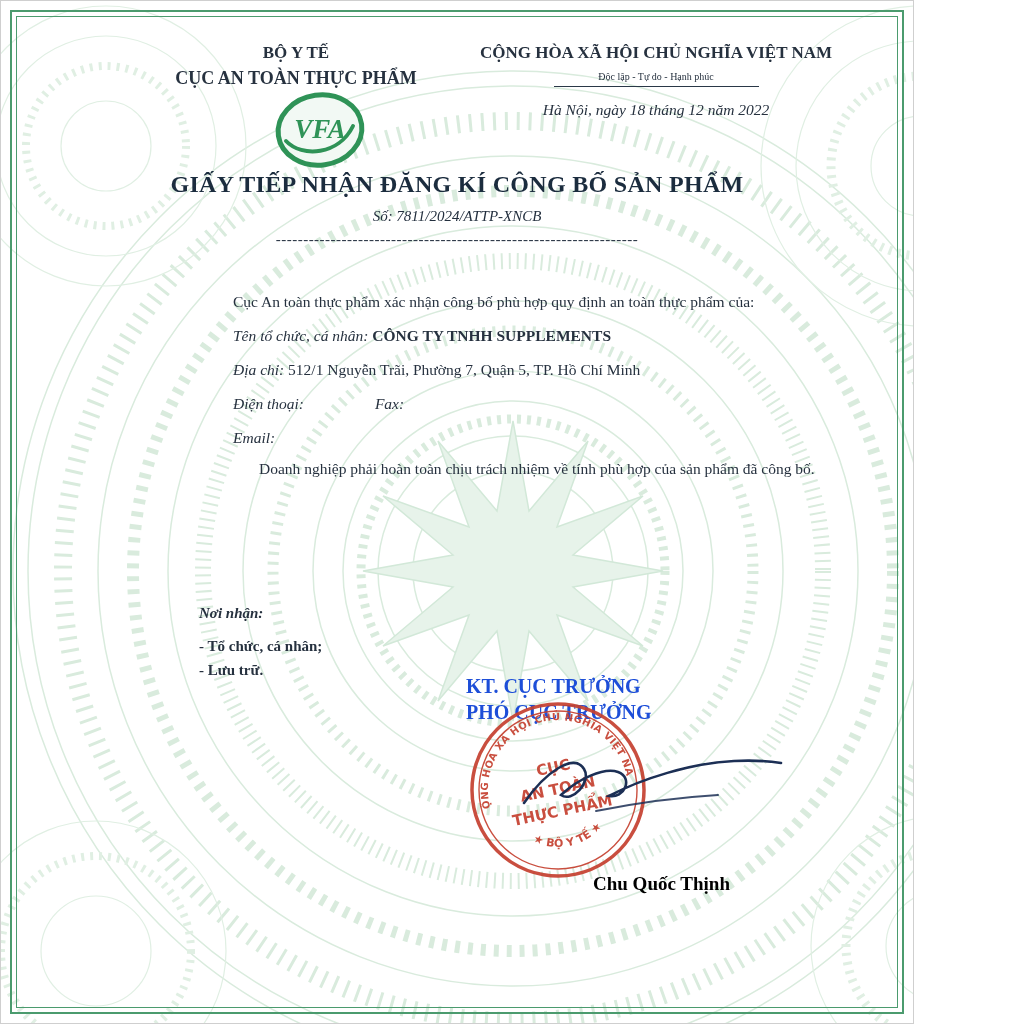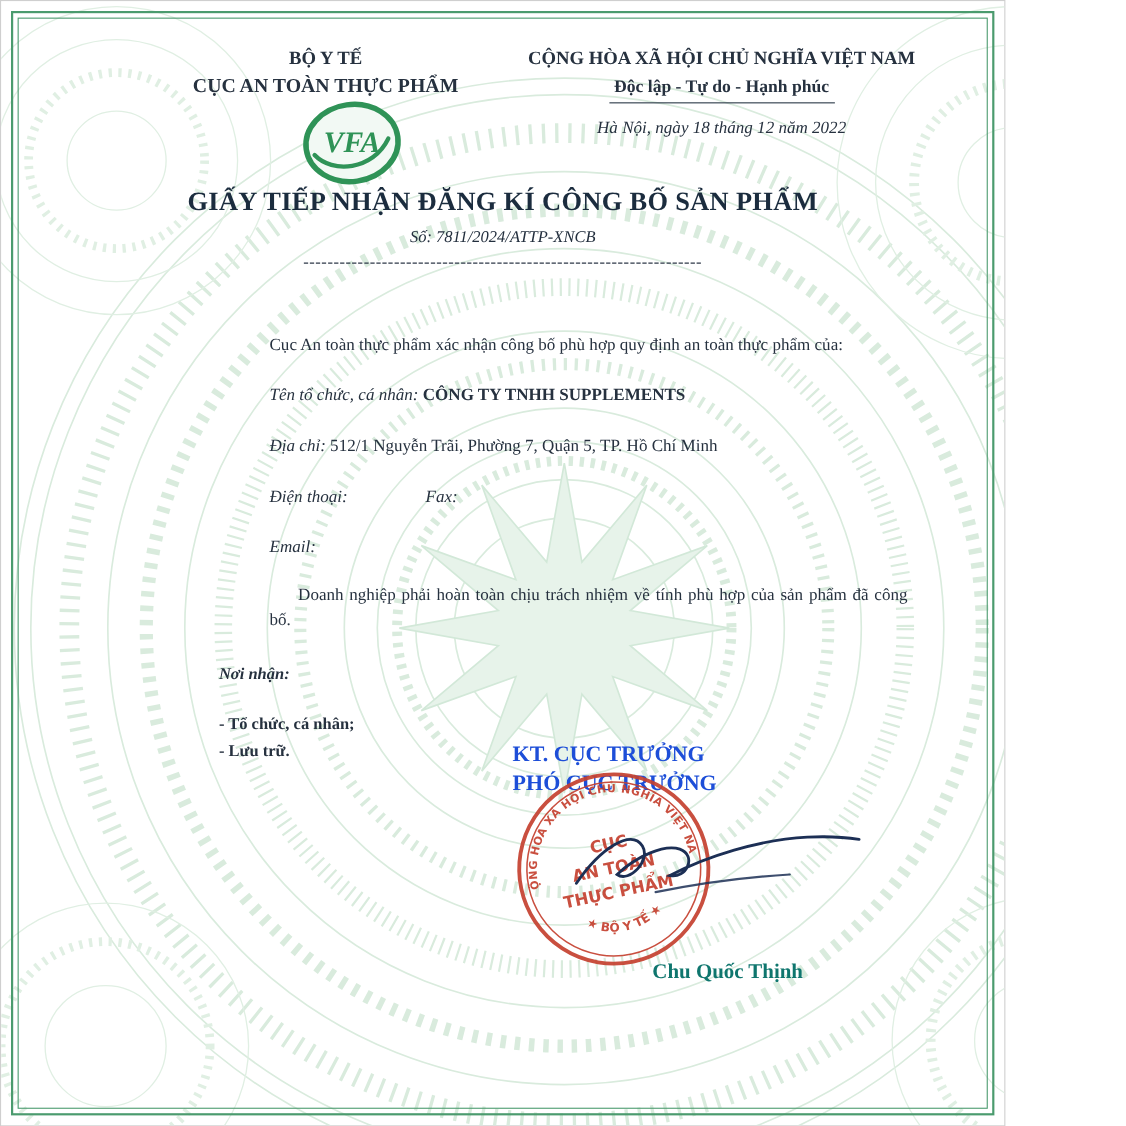--- a/index.html
+++ b/index.html
@@ -20,54 +20,54 @@
 
   .frame-outer { position: absolute; inset: 9px; border: 2.5px solid var(--frame-green, #4b9b6e); pointer-events: none; }
   .frame-inner { position: absolute; inset: 15px; border: 1.4px solid var(--frame-green, #4b9b6e); pointer-events: none; }
 
   .hdr-left { position: absolute; left: 140px; top: 42px; width: 310px; text-align: center; font-weight: bold; color: var(--text-dark, #1a2836); }
   .hdr-left .l1 { font-size: 17px; }
   .hdr-left .l2 { font-size: 18px; margin-top: 5px; }
 
   .hdr-right { position: absolute; left: 445px; top: 42px; width: 420px; text-align: center; color: var(--text-dark, #1a2836); }
   .hdr-right .l1 { font-size: 17px; font-weight: bold; }
-  .hdr-right .l2 { font-size: 16px; font-weight: bold; margin-top: 8px; }
+  .hdr-right .l2 { font-size: 10px; font-weight: normal; margin-top: 8px; }
   .motto-underline { width: 205px; height: 0; border-bottom: 1.5px solid #2a3847; margin: 4px auto 0; }
   .date-line { font-size: 15.5px; font-style: italic; margin-top: 14px; }
 
   .logo { position: absolute; left: 272px; top: 88px; }
 
   .title { position: absolute; top: 170px; left: 0; width: 100%; text-align: center; font-size: 24px; font-weight: bold; color: #1b2c3e; letter-spacing: 0.3px; }
   .doc-number { position: absolute; top: 207px; left: 0; width: 100%; text-align: center; font-size: 15px; font-style: italic; color: #232f3e; }
   .divider { position: absolute; top: 230px; left: 0; width: 100%; text-align: center; font-size: 15px; color: #2a3545; letter-spacing: 0.5px; }
 
   .body { position: absolute; left: 228px; top: 282px; width: 612px; font-size: 15.5px; color: var(--text-dark, #26313f); }
-  .body p { margin: 16px; }
+  .body p { margin: 4px; }
   .field { line-height: 30px; }
   .lbl { font-style: italic; }
   .phone-lbl { display: inline-block; min-width: 138px; }
   .org-value { font-weight: bold; }
   .product { line-height: 23px; margin-top: 6px; text-align: justify; }
   .prod-name { font-weight: bold; font-style: italic; }
   .resp { line-height: 23px; margin-top: 9px; text-align: justify; text-indent: 26px; }
 
   .recipients { position: absolute; left: 198px; top: 604px; font-size: 15px; color: var(--text-dark, #26313f); }
-  .rcp-title { font-weight: bold; font-style: italic; margin-bottom: 25px; }
+  .rcp-title { font-weight: bold; font-style: italic; margin-bottom: 12px; }
   .rcp-item { line-height: 24px; font-weight: bold; }
 
   .signer-titles { position: absolute; left: 465px; top: 672px; width: 370px; font-size: 20px; font-weight: bold; color: #1d4ed8; line-height: 26px; }
 
   .stamp { position: absolute; left: 462px; top: 694px; }
   .stamp circle { stroke: var(--stamp-red, #c5402f); fill: none; }
   .stamp text { fill: var(--stamp-red, #c5402f); font-family: "DejaVu Sans", sans-serif; font-weight: bold; }
 
   .signature { position: absolute; left: 505px; top: 710px; }
   .signature path { stroke: var(--ink-blue, #1c2f55); fill: none; }
 
-  .signer-name { position: absolute; left: 520px; top: 872px; width: 250px; text-align: center; font-size: 19px; font-weight: bold; color: #0f766e; padding-left: 31px; }
+  .signer-name { position: absolute; left: 520px; top: 872px; width: 250px; text-align: center; font-size: 19px; font-weight: bold; color: #000000; padding-left: 31px; }
 </style>
 </head>
 <body>
 
 <div class="page">
 
   <svg class="bg" width="1024" height="1024" viewBox="0 0 1024 1024">
     <g class="rings">
       <circle cx="512" cy="570" r="100" stroke-width="1.5"></circle>
       <circle cx="512" cy="570" r="135" stroke-width="1.5"></circle>

